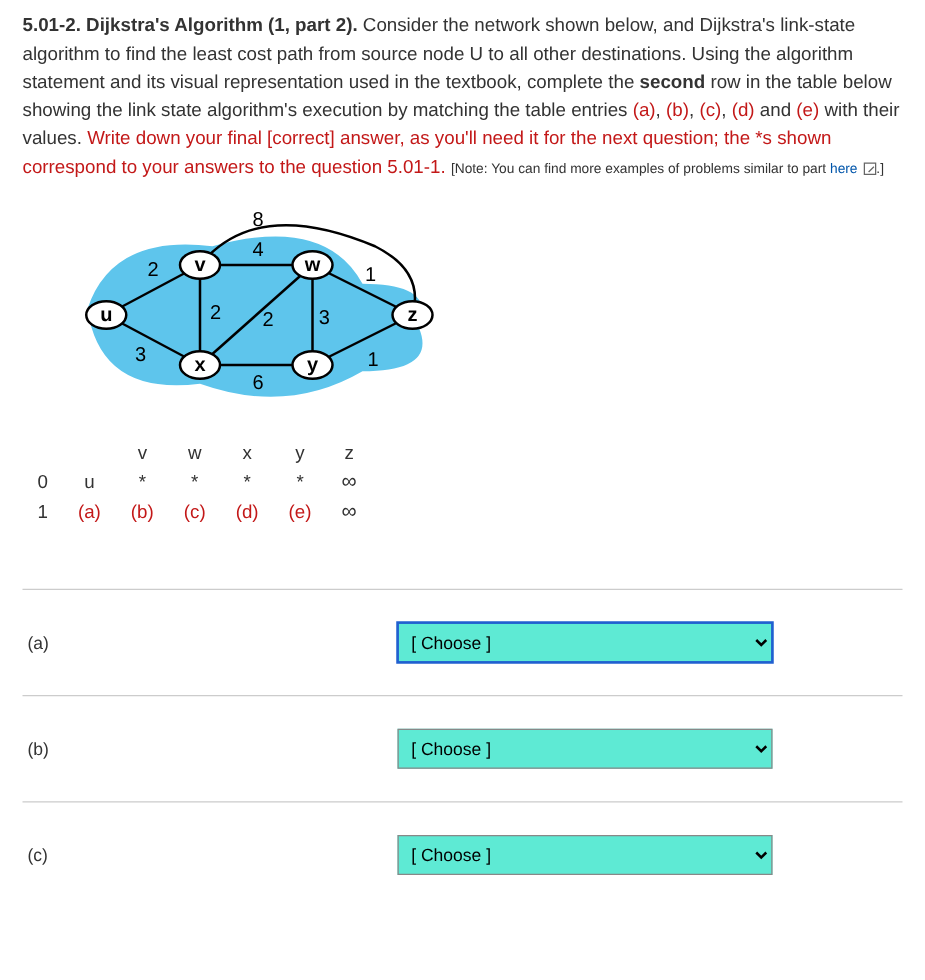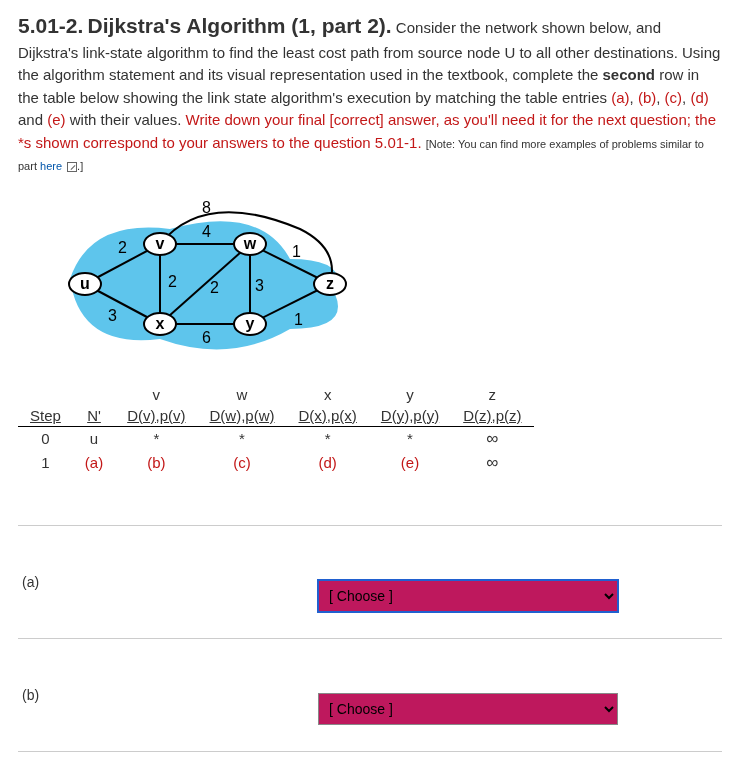--- a/index.html
+++ b/index.html
@@ -4,21 +4,21 @@
   <style>
     * { margin: 0; padding: 0; box-sizing: border-box; }
     body {
       font-family: Arial, Helvetica, sans-serif;
       font-size: 14px;
       color: #333;
       width: 740px;
       padding: 10px 18px;
       background: #fff;
     }
-    .title { font-weight: bold; font-size: 21px; display: inline; }
+    .title { font-weight: bold; font-size: 15px; display: inline; }
     .problem-text { line-height: 1.5; font-size: 15px; }
     .red { color: #c31818; }
     .blue-link { color: #0055aa; cursor: pointer; text-align: right; }
     .small-note { font-size: 11px; }
     .linkout-icon {
       display: inline-block;
       width: 10px;
       height: 10px;
       border: 1px solid #666;
       position: relative;
@@ -64,22 +64,21 @@
     }
     .select-wrap {
       flex: 0 0 auto;
     }
     select {
       width: 300px;
       height: 32px;
       font-size: 14px;
       padding: 0 6px;
       border: 1px solid #888;
-      background: #be185d;
-      margin-top: 28px;
+      background: #5eead4;
     }
     select.focused {
       outline: 2px solid #2060d0;
       outline-offset: -1px;
       border: 1px solid #2060d0;
     }
     .infinity { font-size: 17px; }
   </style>
 </head>
 <body>
@@ -141,29 +140,20 @@
     <tbody>
         <tr class="hrow">
       <th></th>
           <th></th>
       <th>v</th>
       <th>w</th>
       <th>x</th>
       <th>y</th>
       <th>z</th>
     </tr>
-    <tr class="hrow hrow-b">
-      <th class="und">Step</th>
-      <th class="und">N'</th>
-      <th class="und">D(v),p(v)</th>
-      <th class="und">D(w),p(w)</th>
-      <th class="und">D(x),p(x)</th>
-      <th class="und">D(y),p(y)</th>
-      <th class="und">D(z),p(z)</th>
-    </tr>
     <tr>
       <td>0</td>
       <td>u</td>
       <td>*</td>
       <td>*</td>
       <td>*</td>
       <td>*</td>
       <td class="infinity">∞</td>
     </tr>
     <tr>

